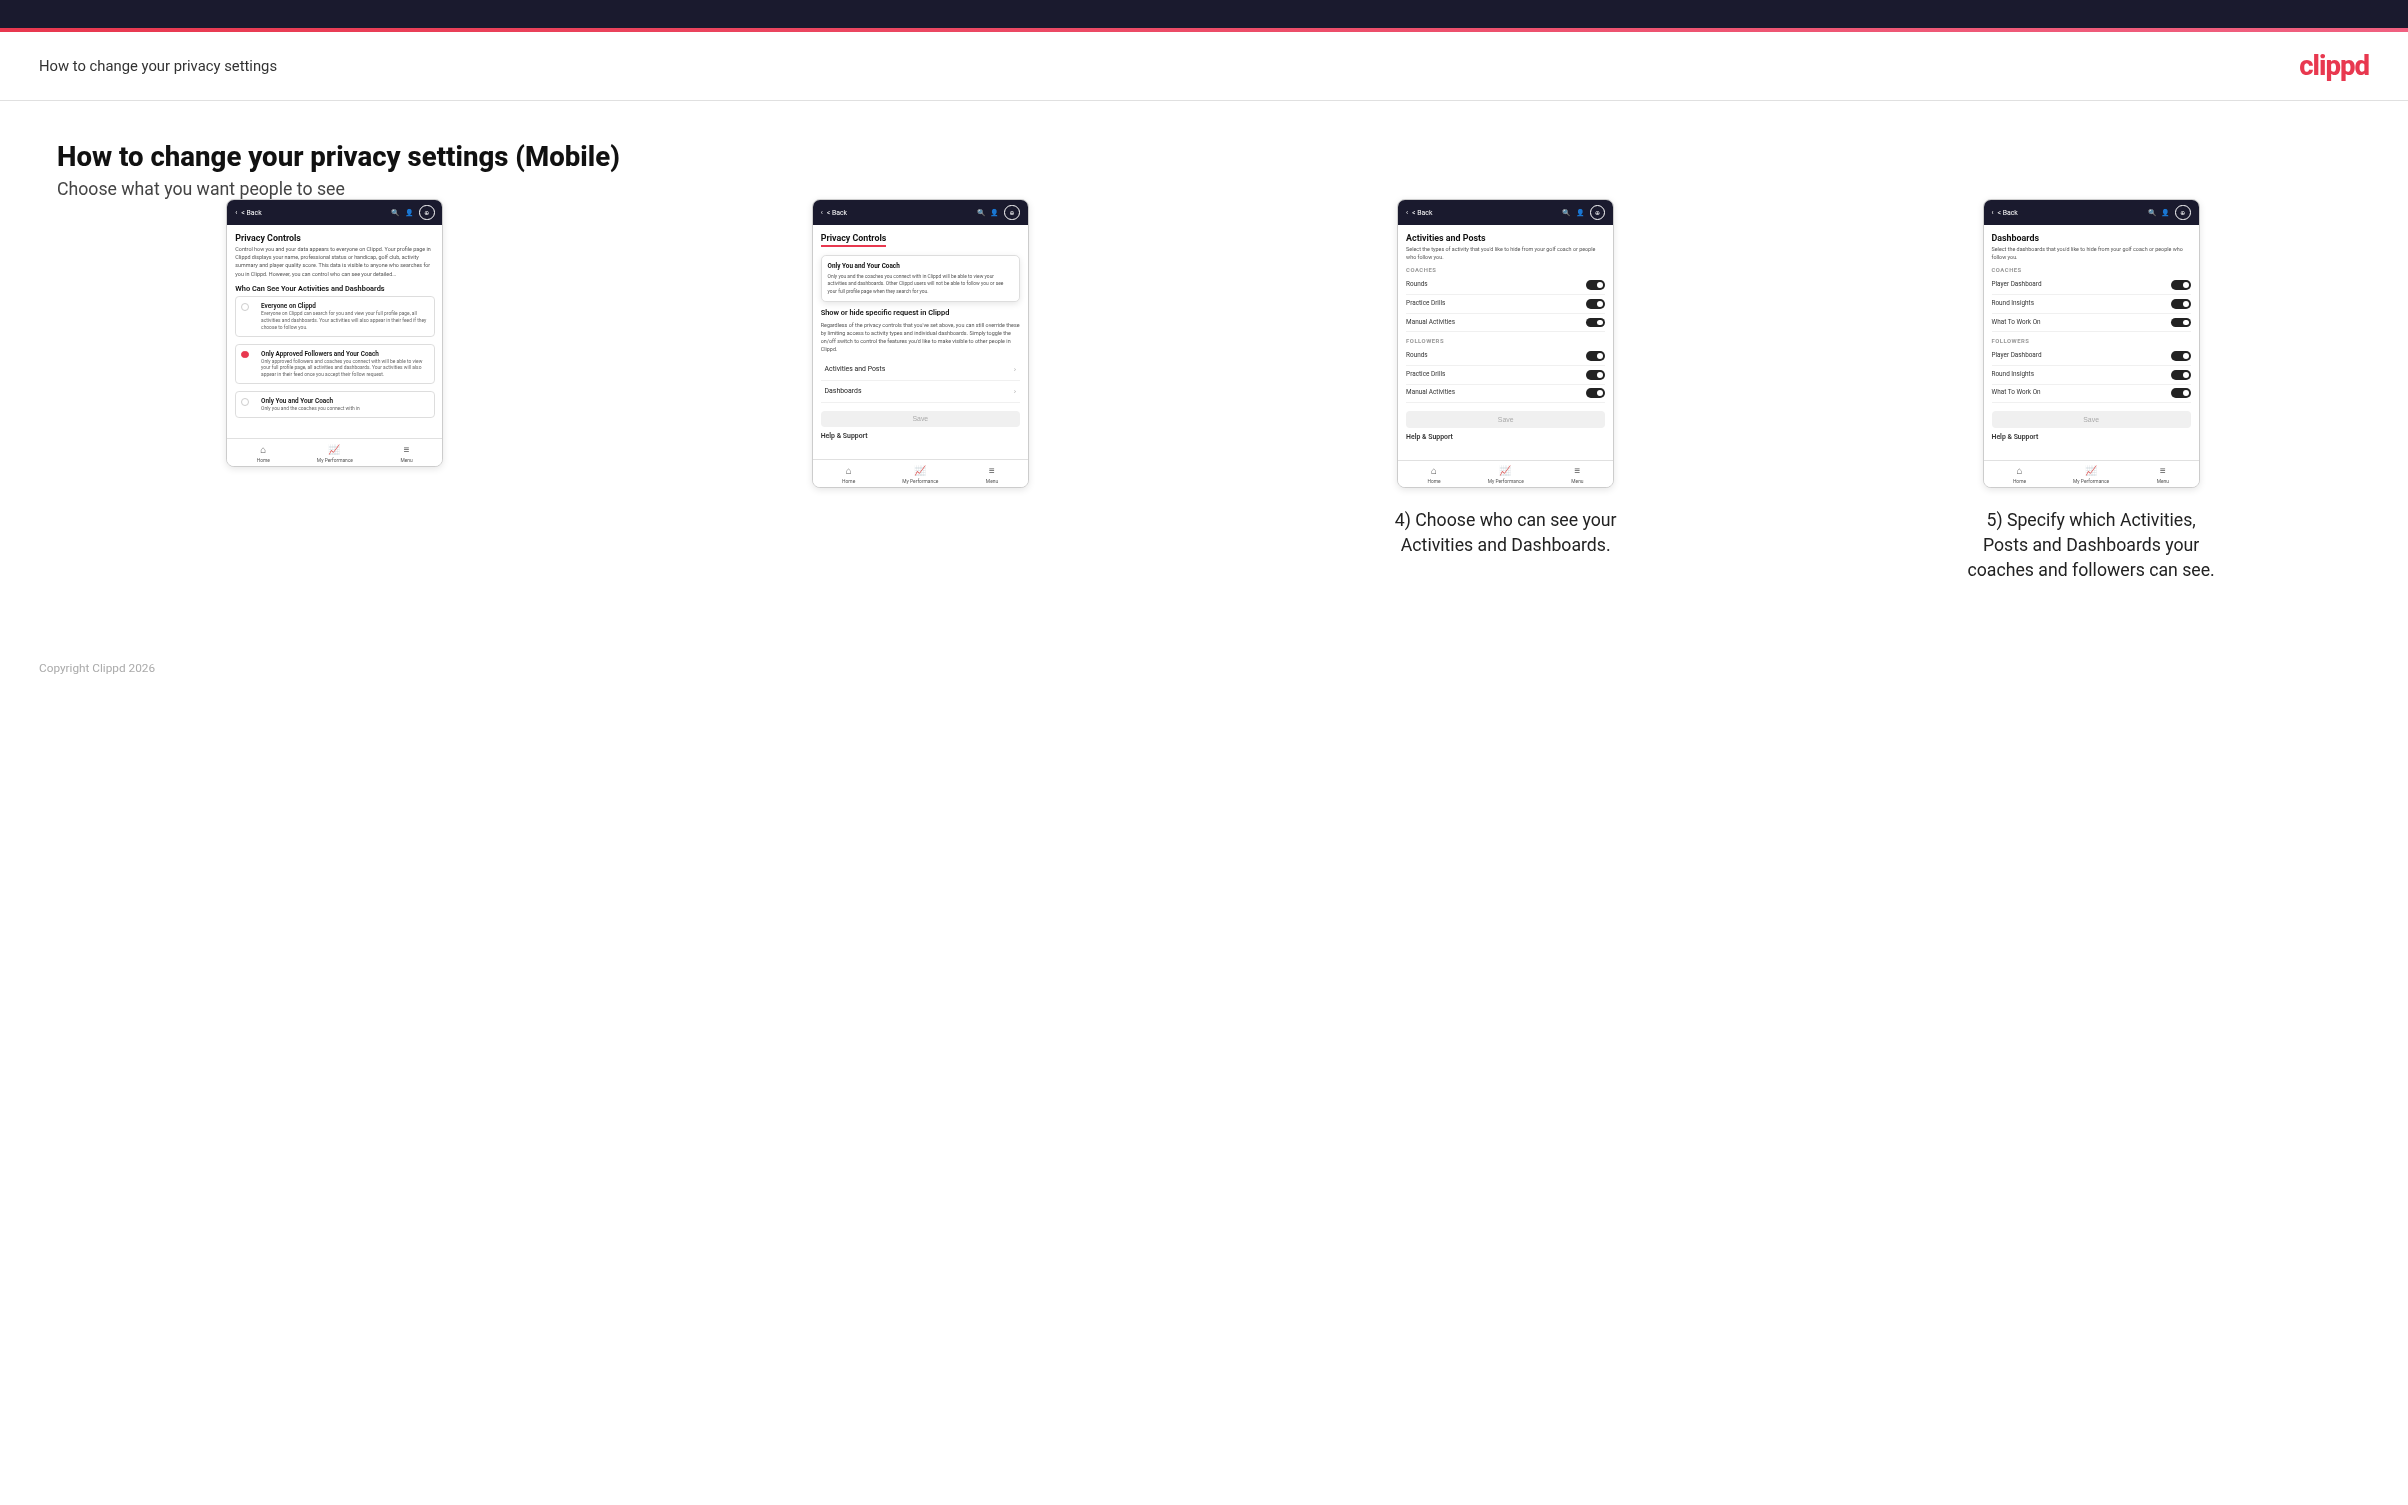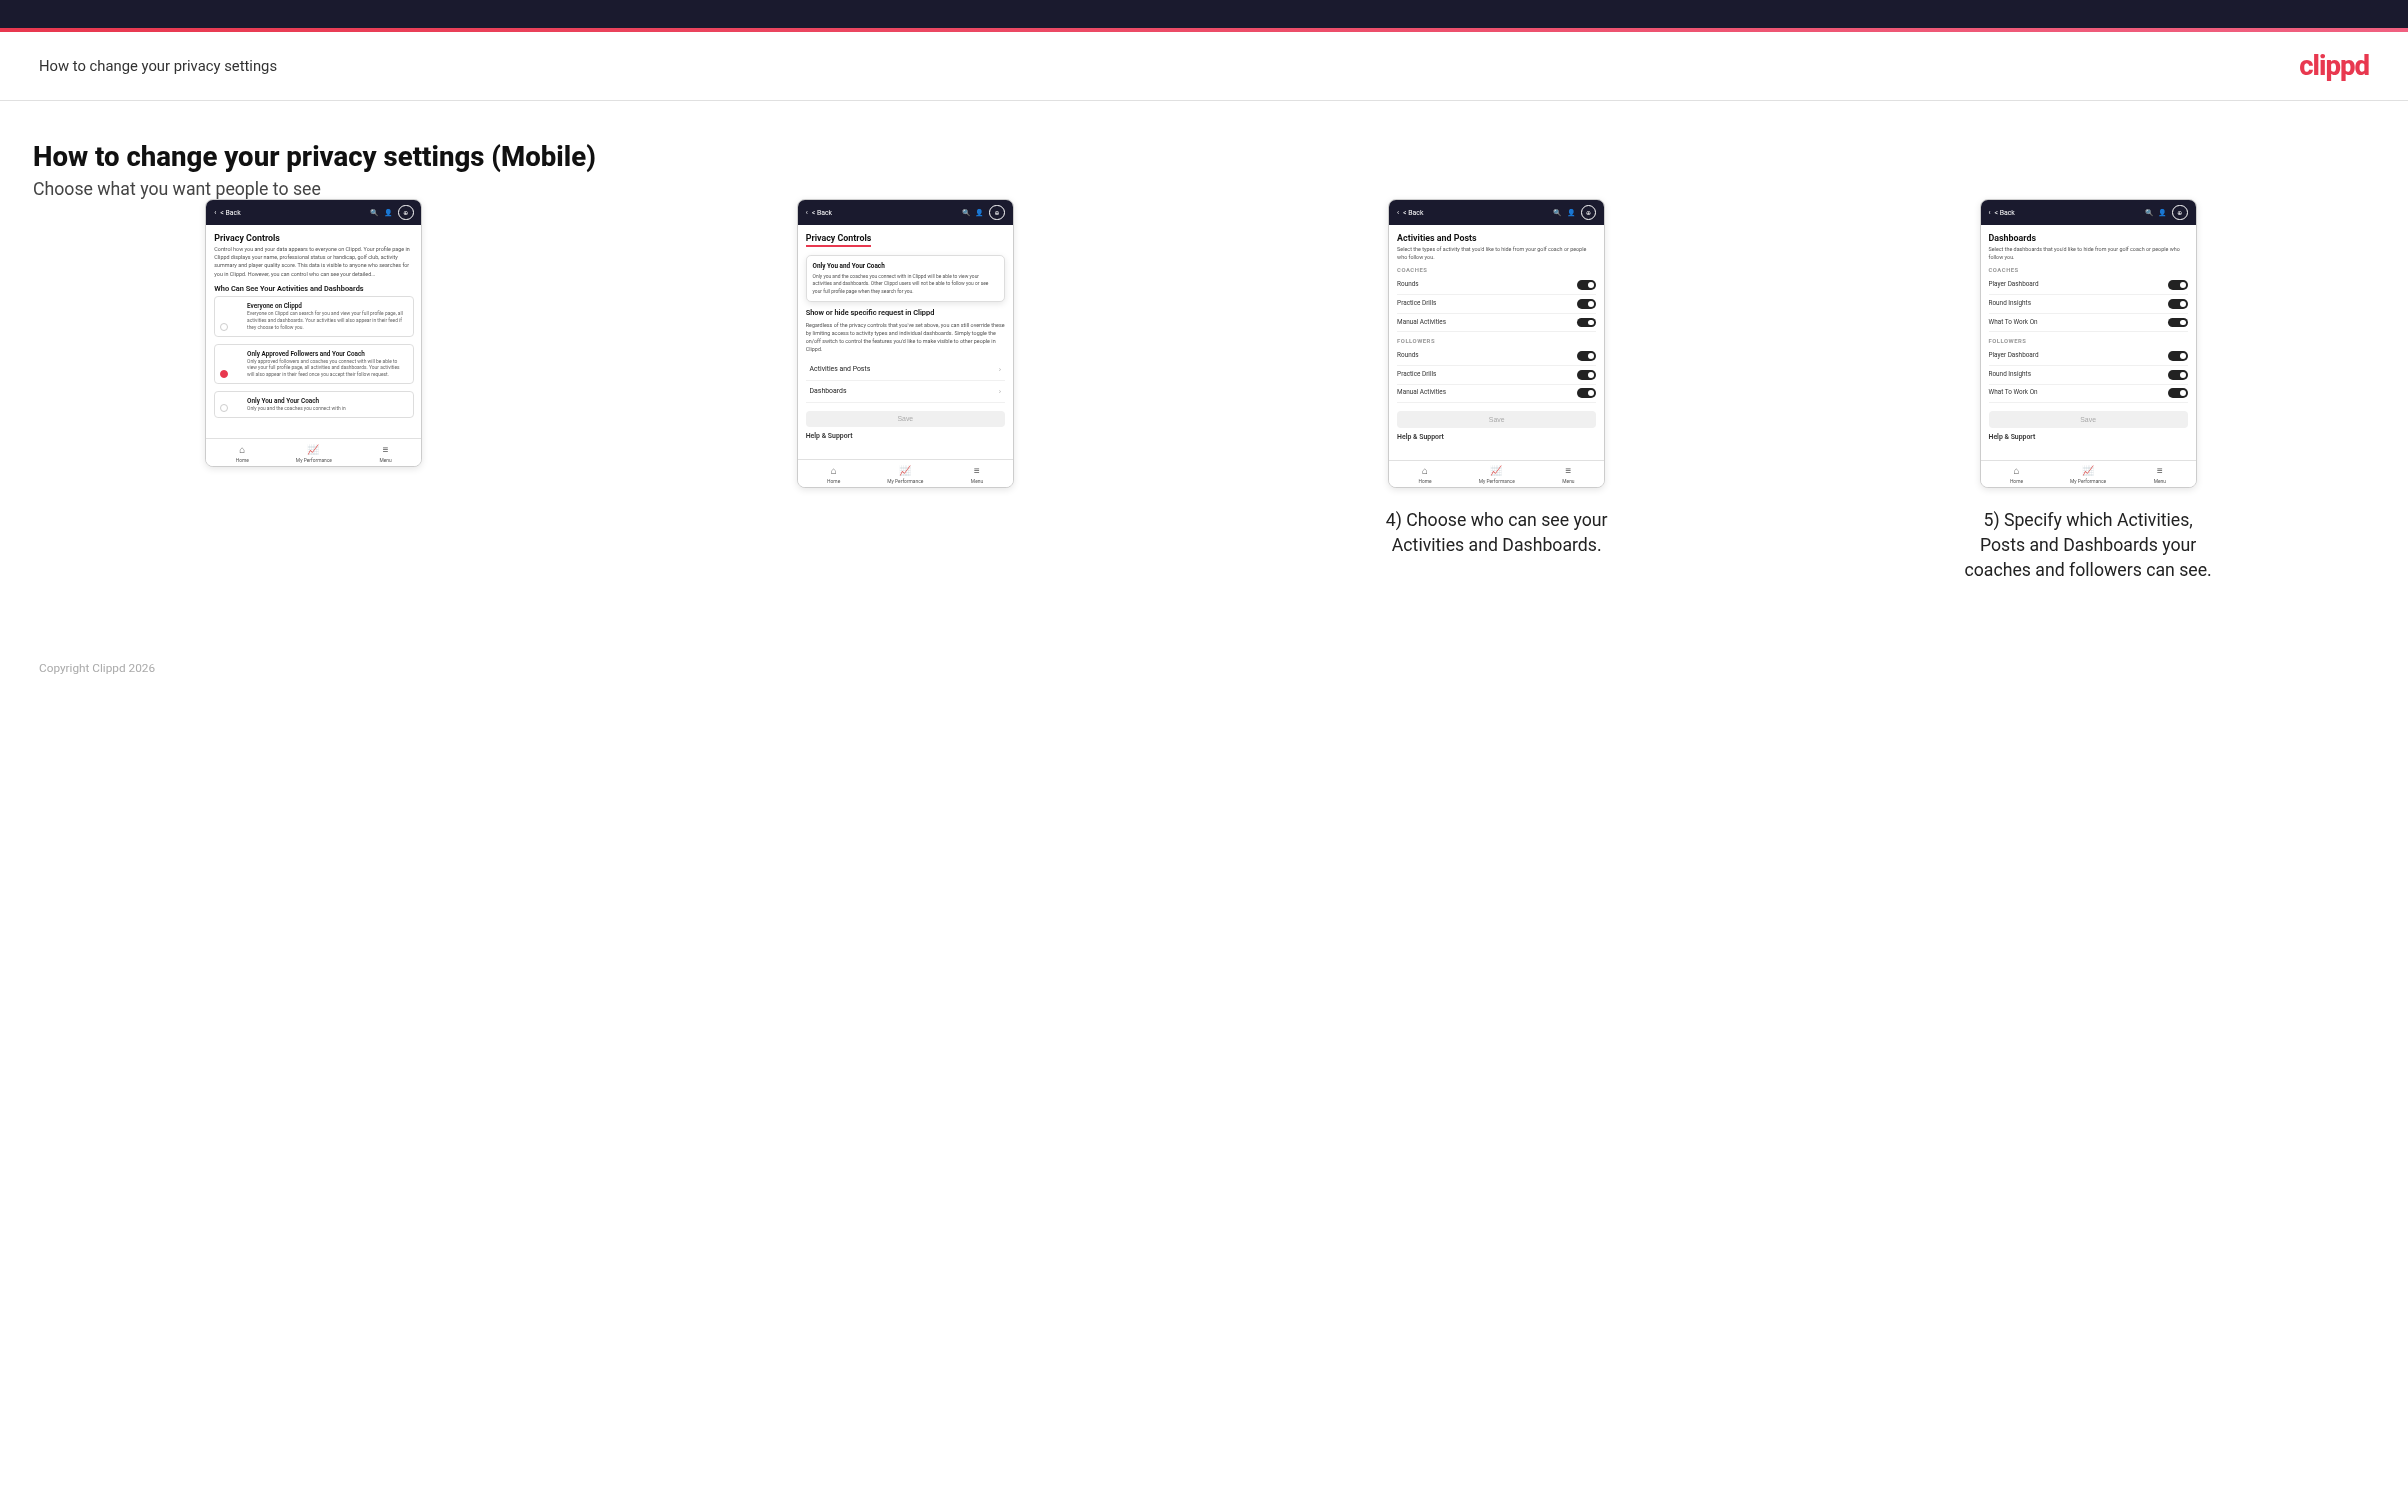--- a/index.html
+++ b/index.html
@@ -40,21 +40,21 @@
     .logo {
       font-size: 27.6px;
       font-weight: 800;
       color: #e8384f;
       letter-spacing: -1px;
     }
     .logo span { color: #e8384f; }
 
     
     .main {
-      padding: 39px 39px 59px 33px;
+      padding: 39px 39px 59px 57px;
     }
     .page-heading {
       font-size: 27.6px;
       font-weight: 800;
       margin-bottom: 5.9px;
       color: #111;
     }
     .page-subheading {
       font-size: 17.7px;
       color: #444;
@@ -157,22 +157,22 @@
     .phone-sub-title {
       font-size: 7.4px;
       font-weight: 600;
       color: #111;
       margin-bottom: 3.9px;
     }
 
     
     .radio-option {
       display: flex;
-      align-items: flex-end;
-      gap: 19px;
+      align-items: flex-start;
+      gap: 12px;
       margin-bottom: 6.9px;
       padding: 4.9px;
       border: 1px solid #ddd;
       border-radius: 3.9px;
     }
     .radio-circle {
       width: 7.9px;
       height: 7.9px;
       border-radius: 50%;
       border: 1.5px solid #ccc;

